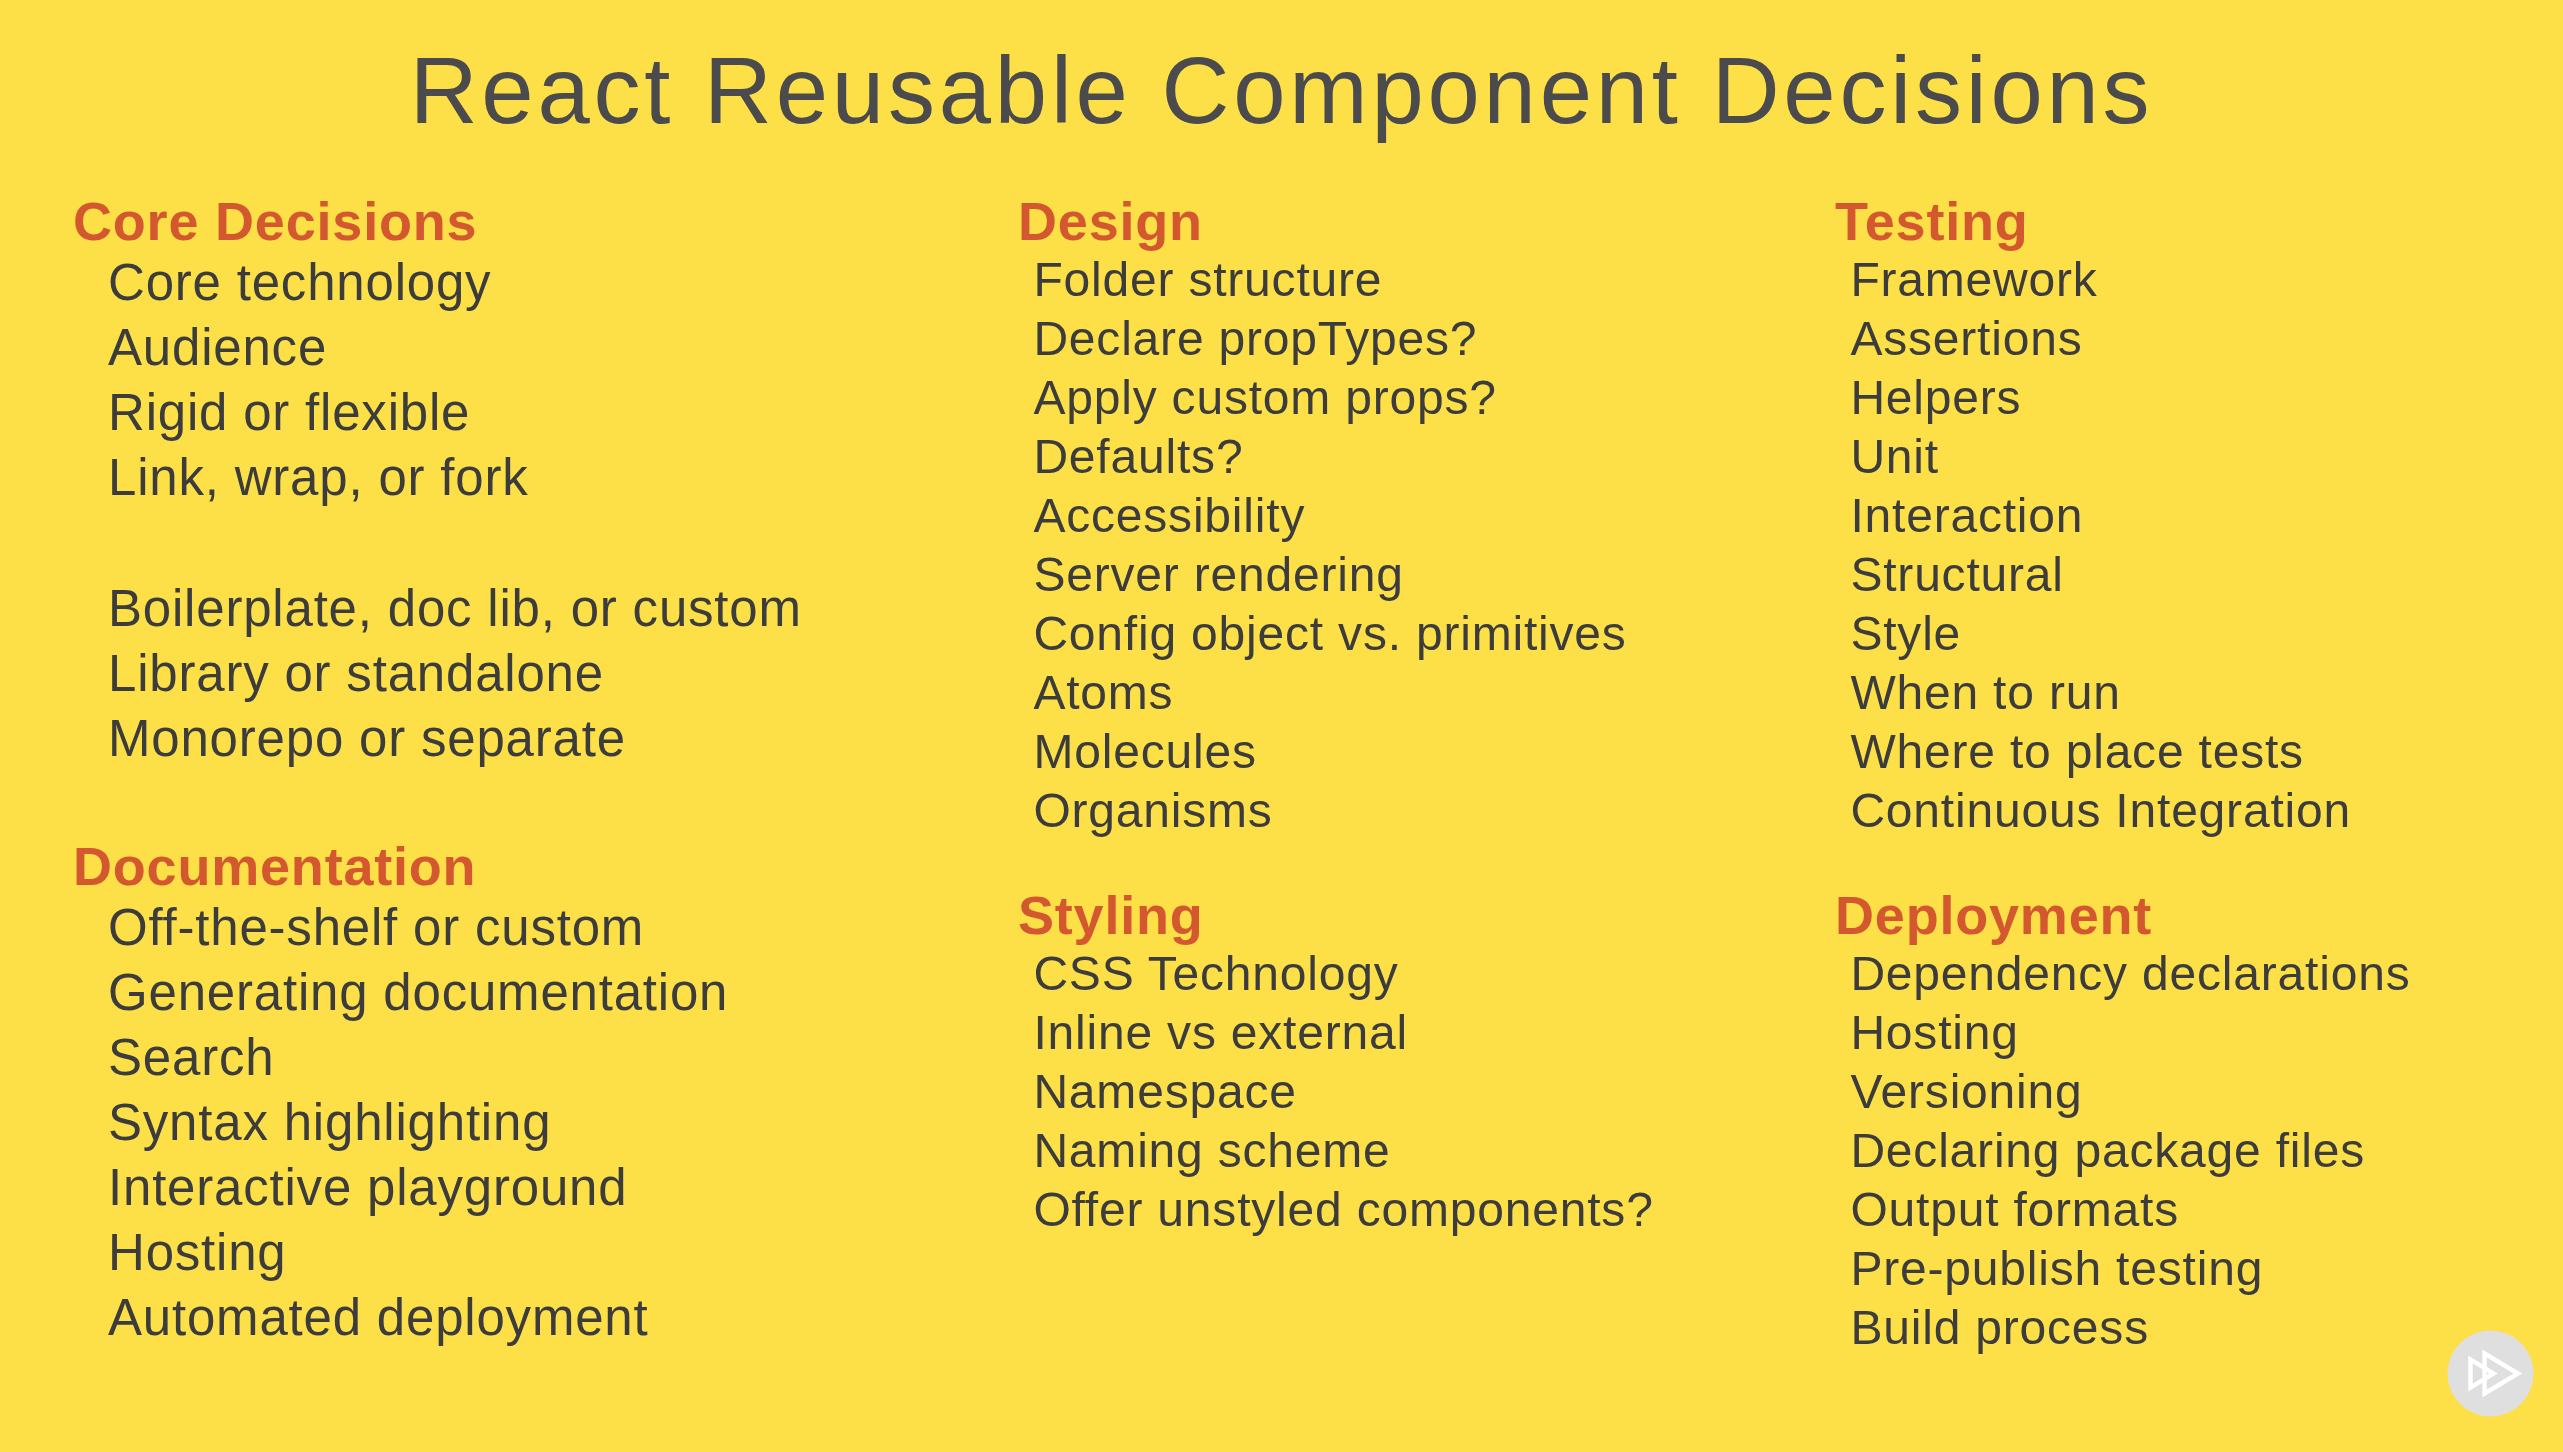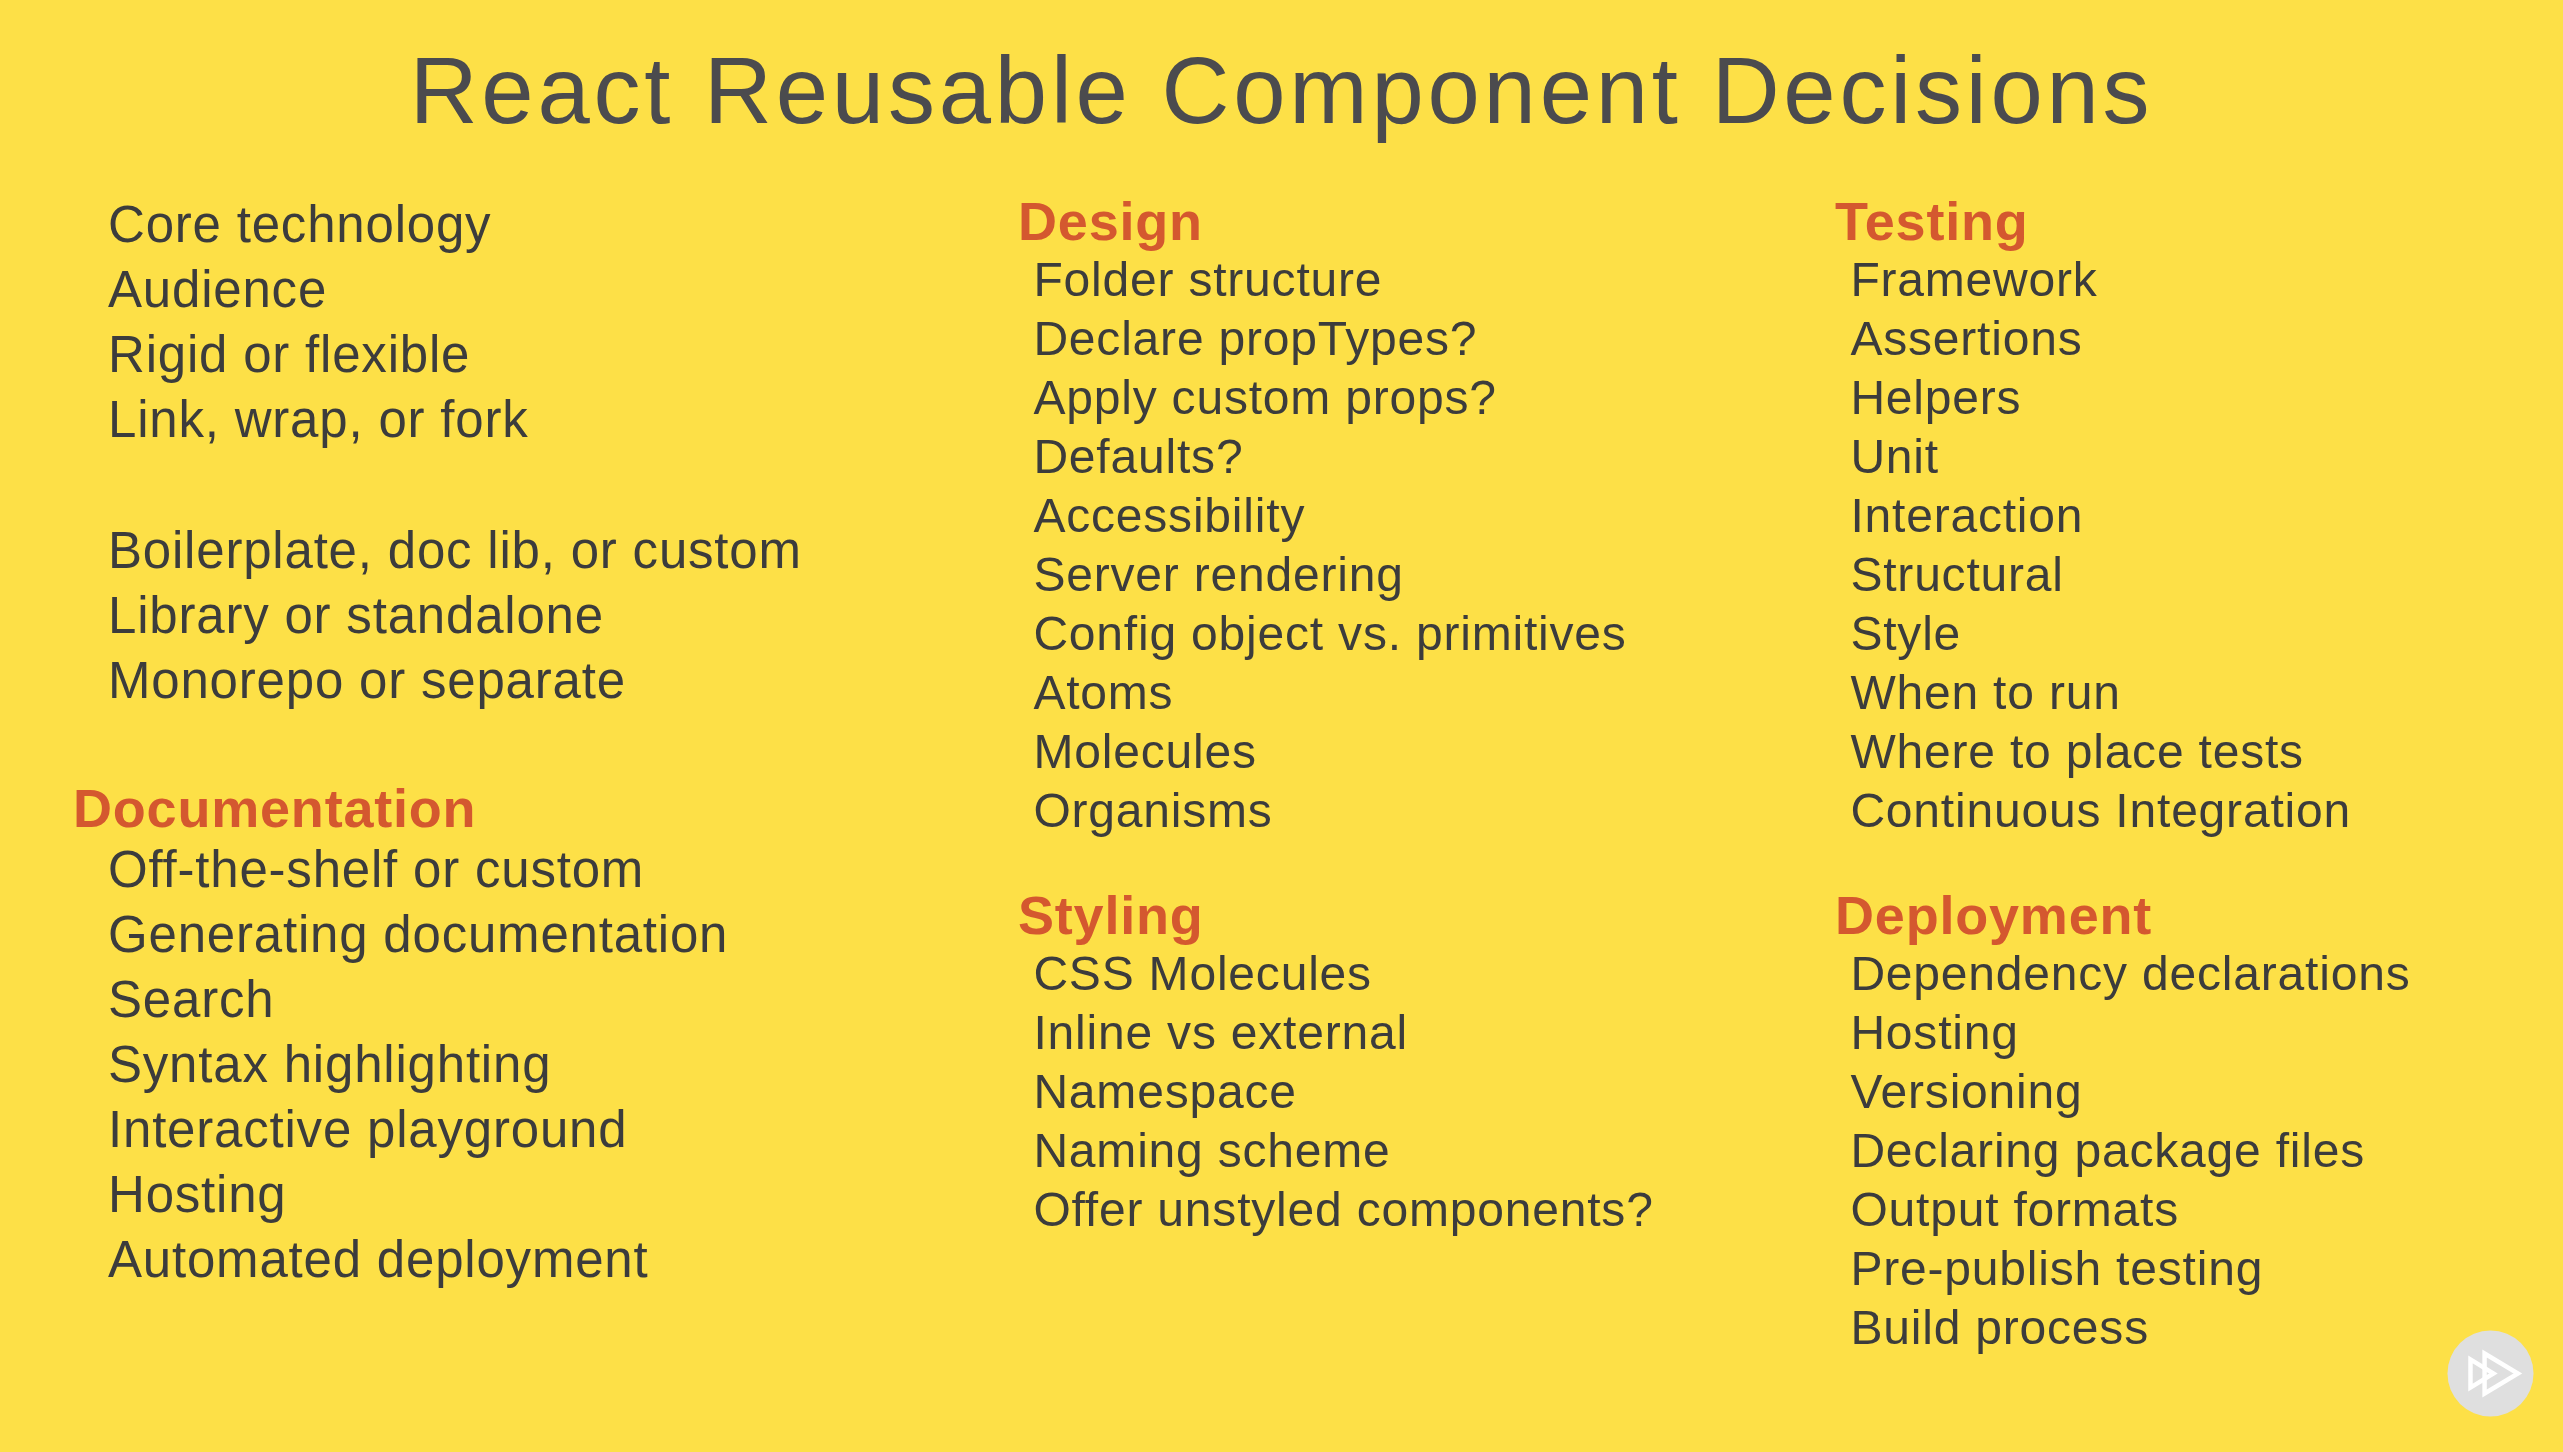--- a/index.html
+++ b/index.html
@@ -83,20 +83,21 @@
 </style>
 </head>
 <body>
 
 <div class="slide">
 
   <h1 class="slide-title">React Reusable Component Decisions</h1>
 
   <div class="column column-1">
       <section class="section">
+        <h2 class="section-heading">Core Decisions</h2>
         <ul class="section-items">
           <li>Core technology</li>
           <li>Audience</li>
           <li>Rigid or flexible</li>
           <li>Link, wrap, or fork</li>
         </ul>
       </section>
       <section class="section">
         <ul class="section-items">
           <li>Boilerplate, doc lib, or custom</li>
@@ -129,21 +130,21 @@
           <li>Server rendering</li>
           <li>Config object vs. primitives</li>
           <li>Atoms</li>
           <li>Molecules</li>
           <li>Organisms</li>
         </ul>
       </section>
       <section class="section">
         <h2 class="section-heading">Styling</h2>
         <ul class="section-items">
-          <li>CSS Molecules</li>
+          <li>CSS Technology</li>
           <li>Inline vs external</li>
           <li>Namespace</li>
           <li>Naming scheme</li>
           <li>Offer unstyled components?</li>
         </ul>
       </section>
     </div>
   <div class="column column-3">
       <section class="section">
         <h2 class="section-heading">Testing</h2>

